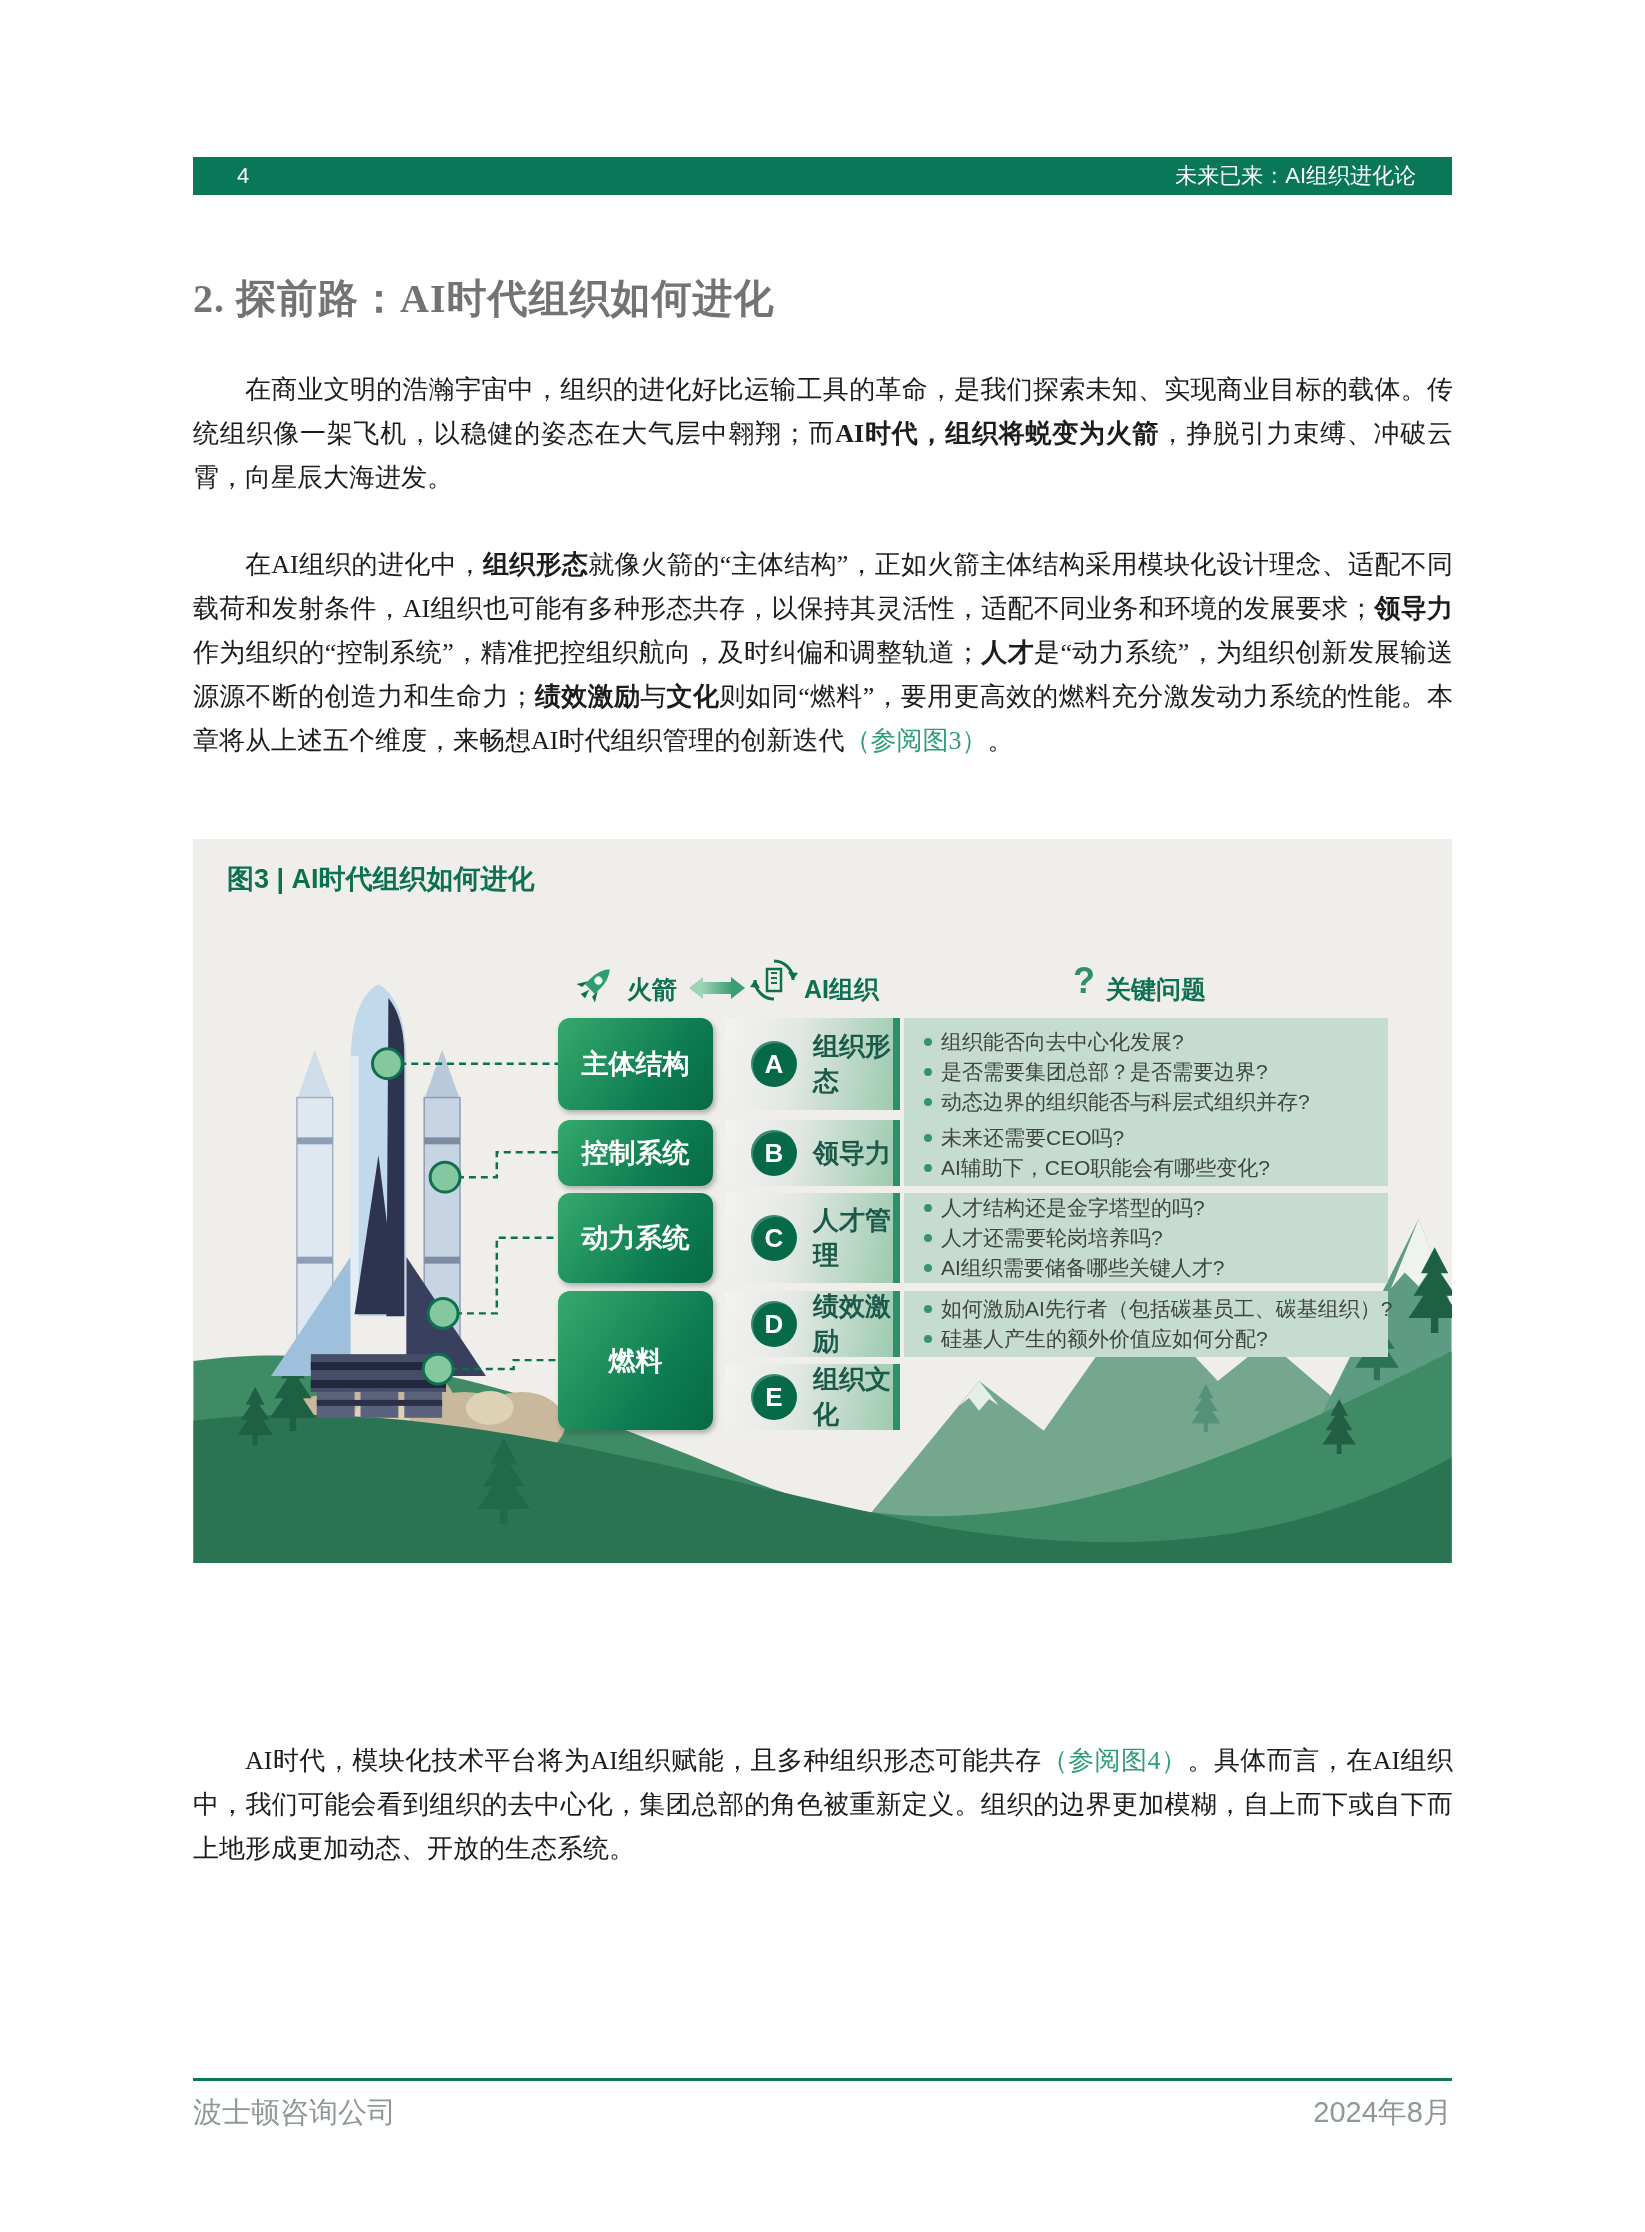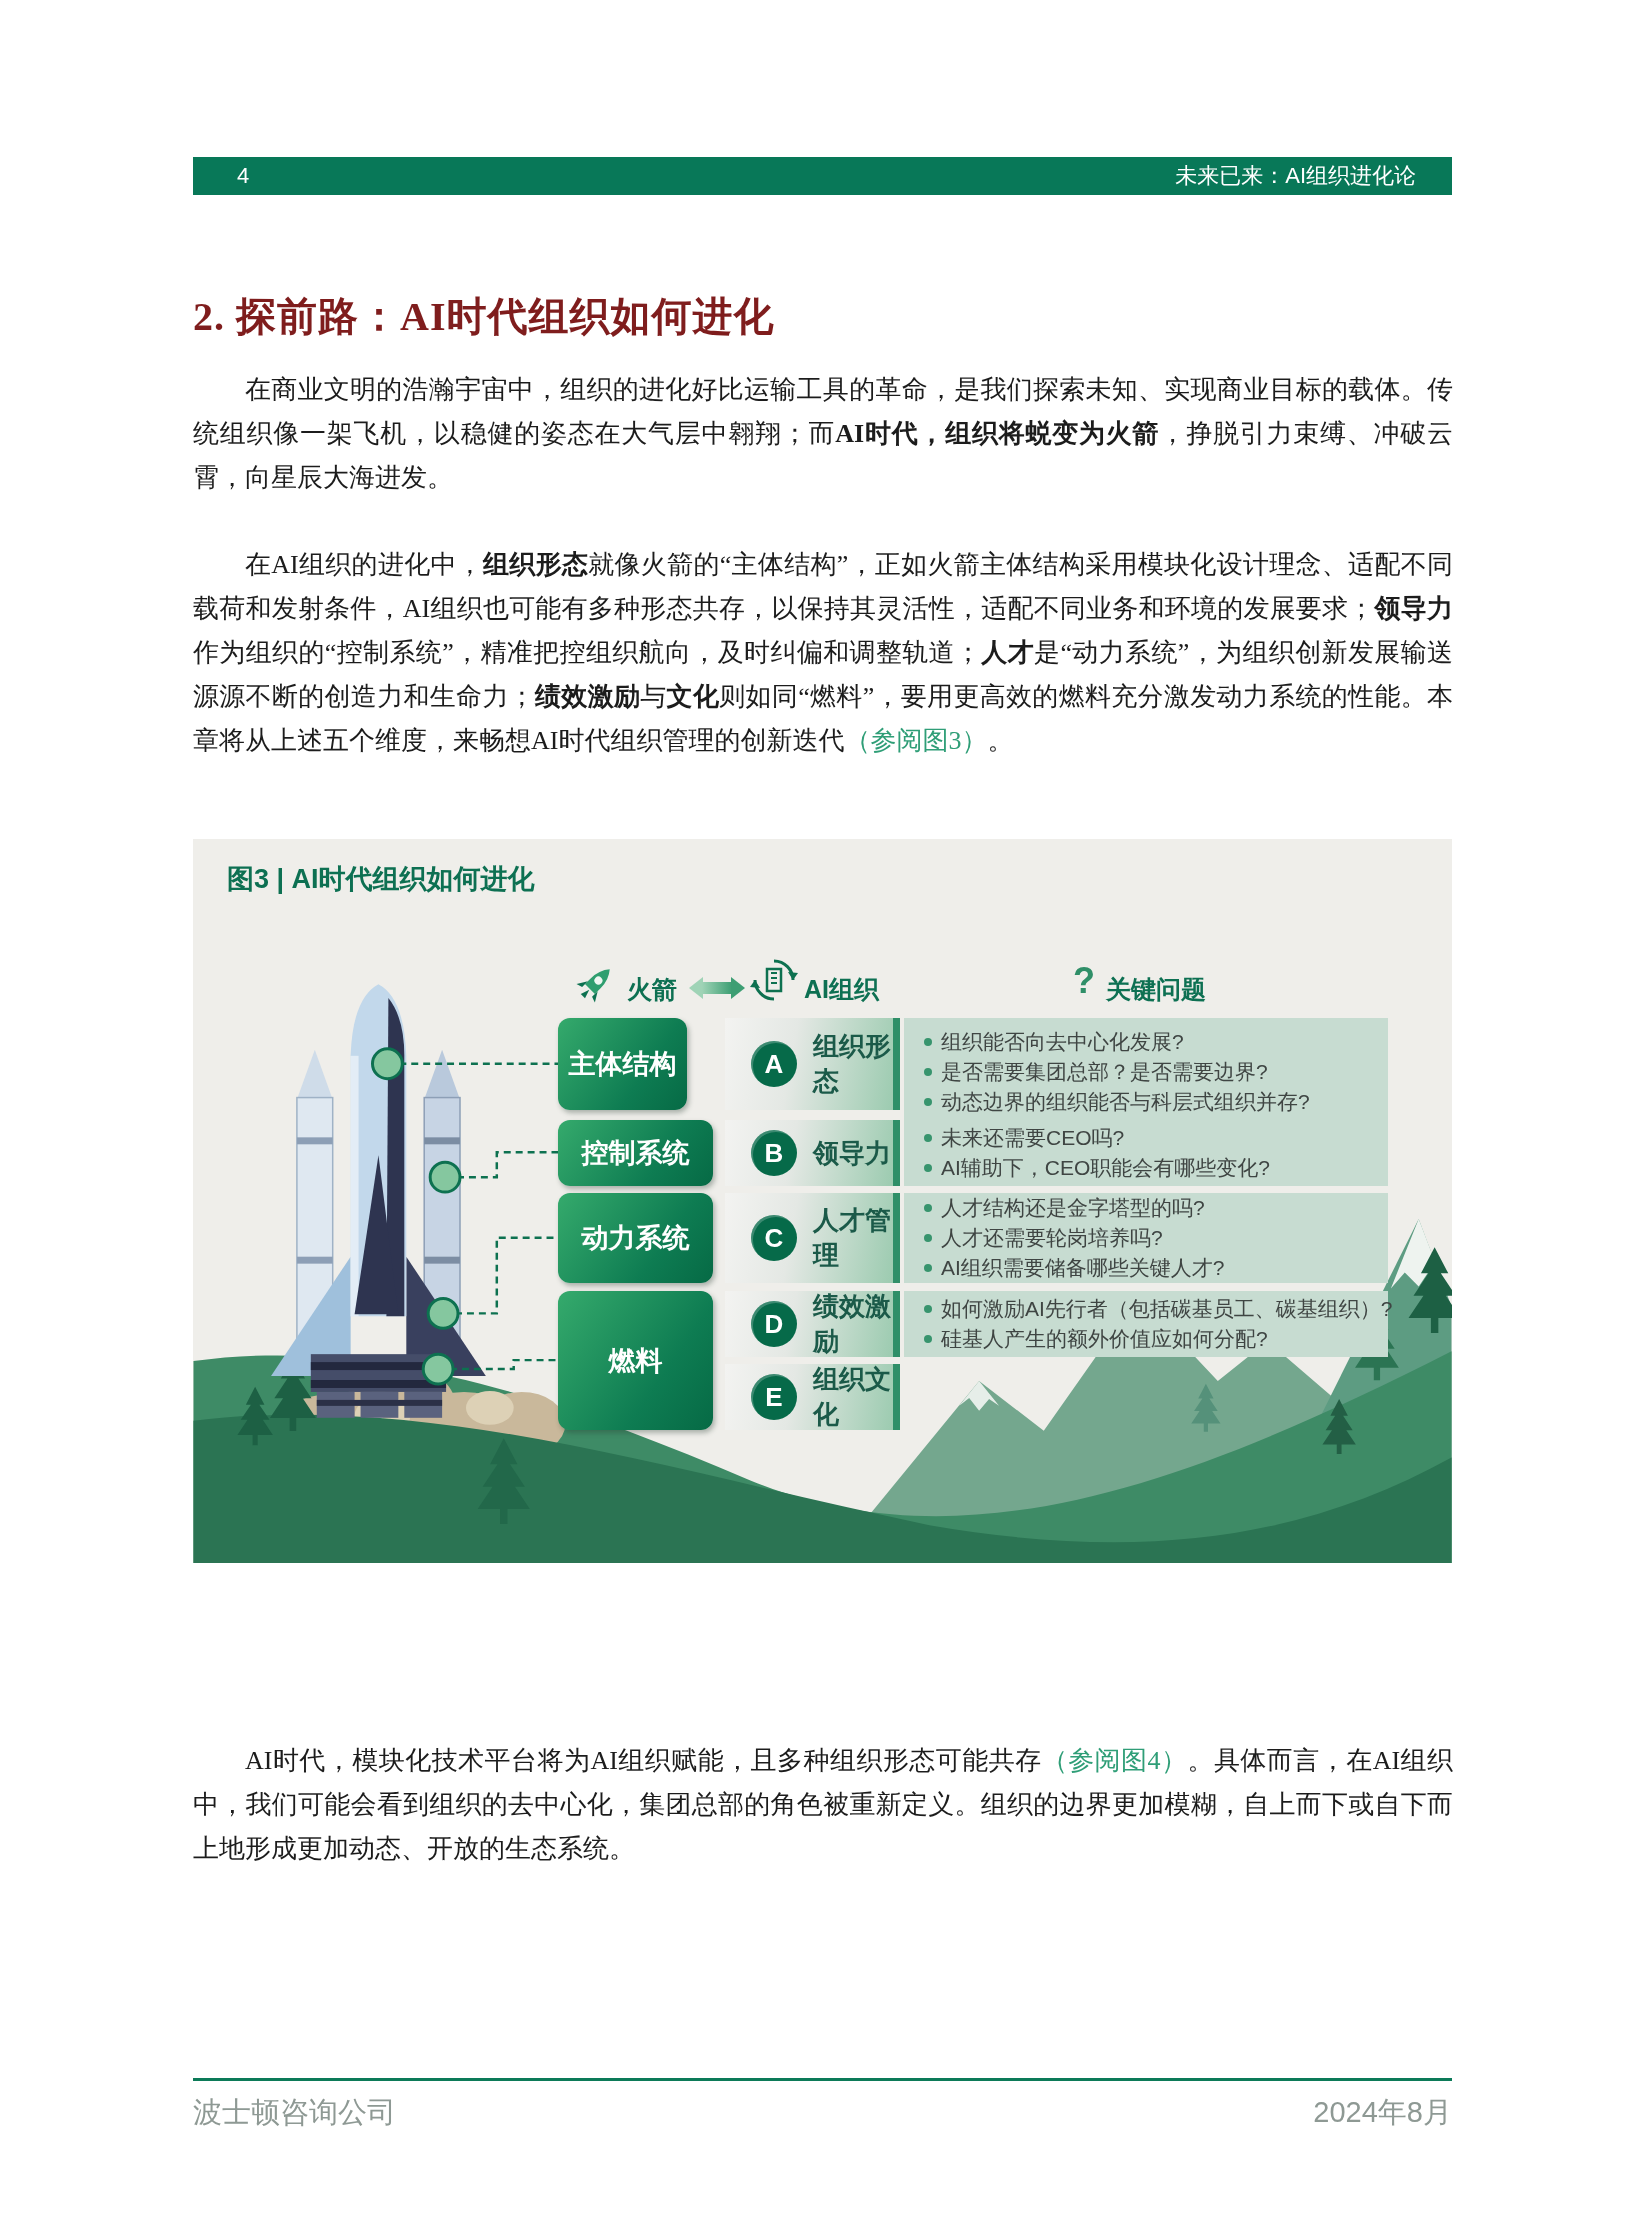--- a/index.html
+++ b/index.html
@@ -6,22 +6,22 @@
   .page{position:relative;width:1646px;height:2233px;background:#ffffff;overflow:hidden;
         font-family:"Liberation Serif","DejaVu Serif",serif;color:#222;}
 
   
   .topbar{position:absolute;left:193px;top:157px;width:1259px;height:38px;background:#087858;
           color:#fff;display:flex;justify-content:space-between;align-items:center;
           box-sizing:border-box;padding:0 36px 0 44px;
           font-family:"Liberation Sans","DejaVu Sans",sans-serif;font-size:22px;}
 
   
-  .h-sec{position:absolute;left:193px;top:289px;width:1259px;font-weight:bold;
-         font-size:40px;color:#7f1d1d;letter-spacing:1px;}
+  .h-sec{position:absolute;left:193px;top:271px;width:1259px;font-weight:bold;
+         font-size:40px;color:#737373;letter-spacing:1px;}
   .h-sub{position:absolute;left:193px;top:1646px;width:1259px;font-weight:bold;
          font-size:34px;color:#156b52;}
 
   
   .para{position:absolute;left:193px;width:1260px;font-size:26px;line-height:44px;
         text-align:justify;text-indent:2em;color:#1c1c1c;}
   .para .b{font-weight:bold;}
   .para .g{color:#2f9e77;}
 
   
@@ -190,21 +190,21 @@
       <polygon points="5,24 10,32 0,31" fill="#0d7150"></polygon>
       <rect x="17" y="13" width="14" height="22" fill="none" stroke="#0d7150" stroke-width="2.5"></rect>
       <line x1="21" y1="17" x2="27" y2="17" stroke="#0d7150" stroke-width="2"></line>
       <line x1="21" y1="22" x2="27" y2="22" stroke="#0d7150" stroke-width="2"></line>
       <line x1="21" y1="27" x2="27" y2="27" stroke="#0d7150" stroke-width="2"></line>
     </svg>
     <div class="legend-item" style="left:611px;top:134px">AI组织</div>
     <div class="legend-item" style="left:880px;top:121px;font-size:36px;color:#2f8f68">?</div>
     <div class="legend-item" style="left:913px;top:134px">关键问题</div>
 
-    <div class="sysbox" style="left:365px;top:179px;width:129px;height:92px">主体结构</div>
+    <div class="sysbox" style="left:365px;top:179px;width:155px;height:92px">主体结构</div>
     <div class="sysbox" style="left:365px;top:281px;width:155px;height:66px">控制系统</div>
     <div class="sysbox" style="left:365px;top:354px;width:155px;height:90px">动力系统</div>
     <div class="sysbox" style="left:365px;top:452px;width:155px;height:139px">燃料</div>
 
     <div class="midcell" style="left:532px;top:179px;width:175px;height:92px">
       <div class="badge">A</div>
       <div class="midlabel">组织形态</div>
     </div>
     <div class="midcell" style="left:532px;top:281px;width:175px;height:66px">
       <div class="badge">B</div>

